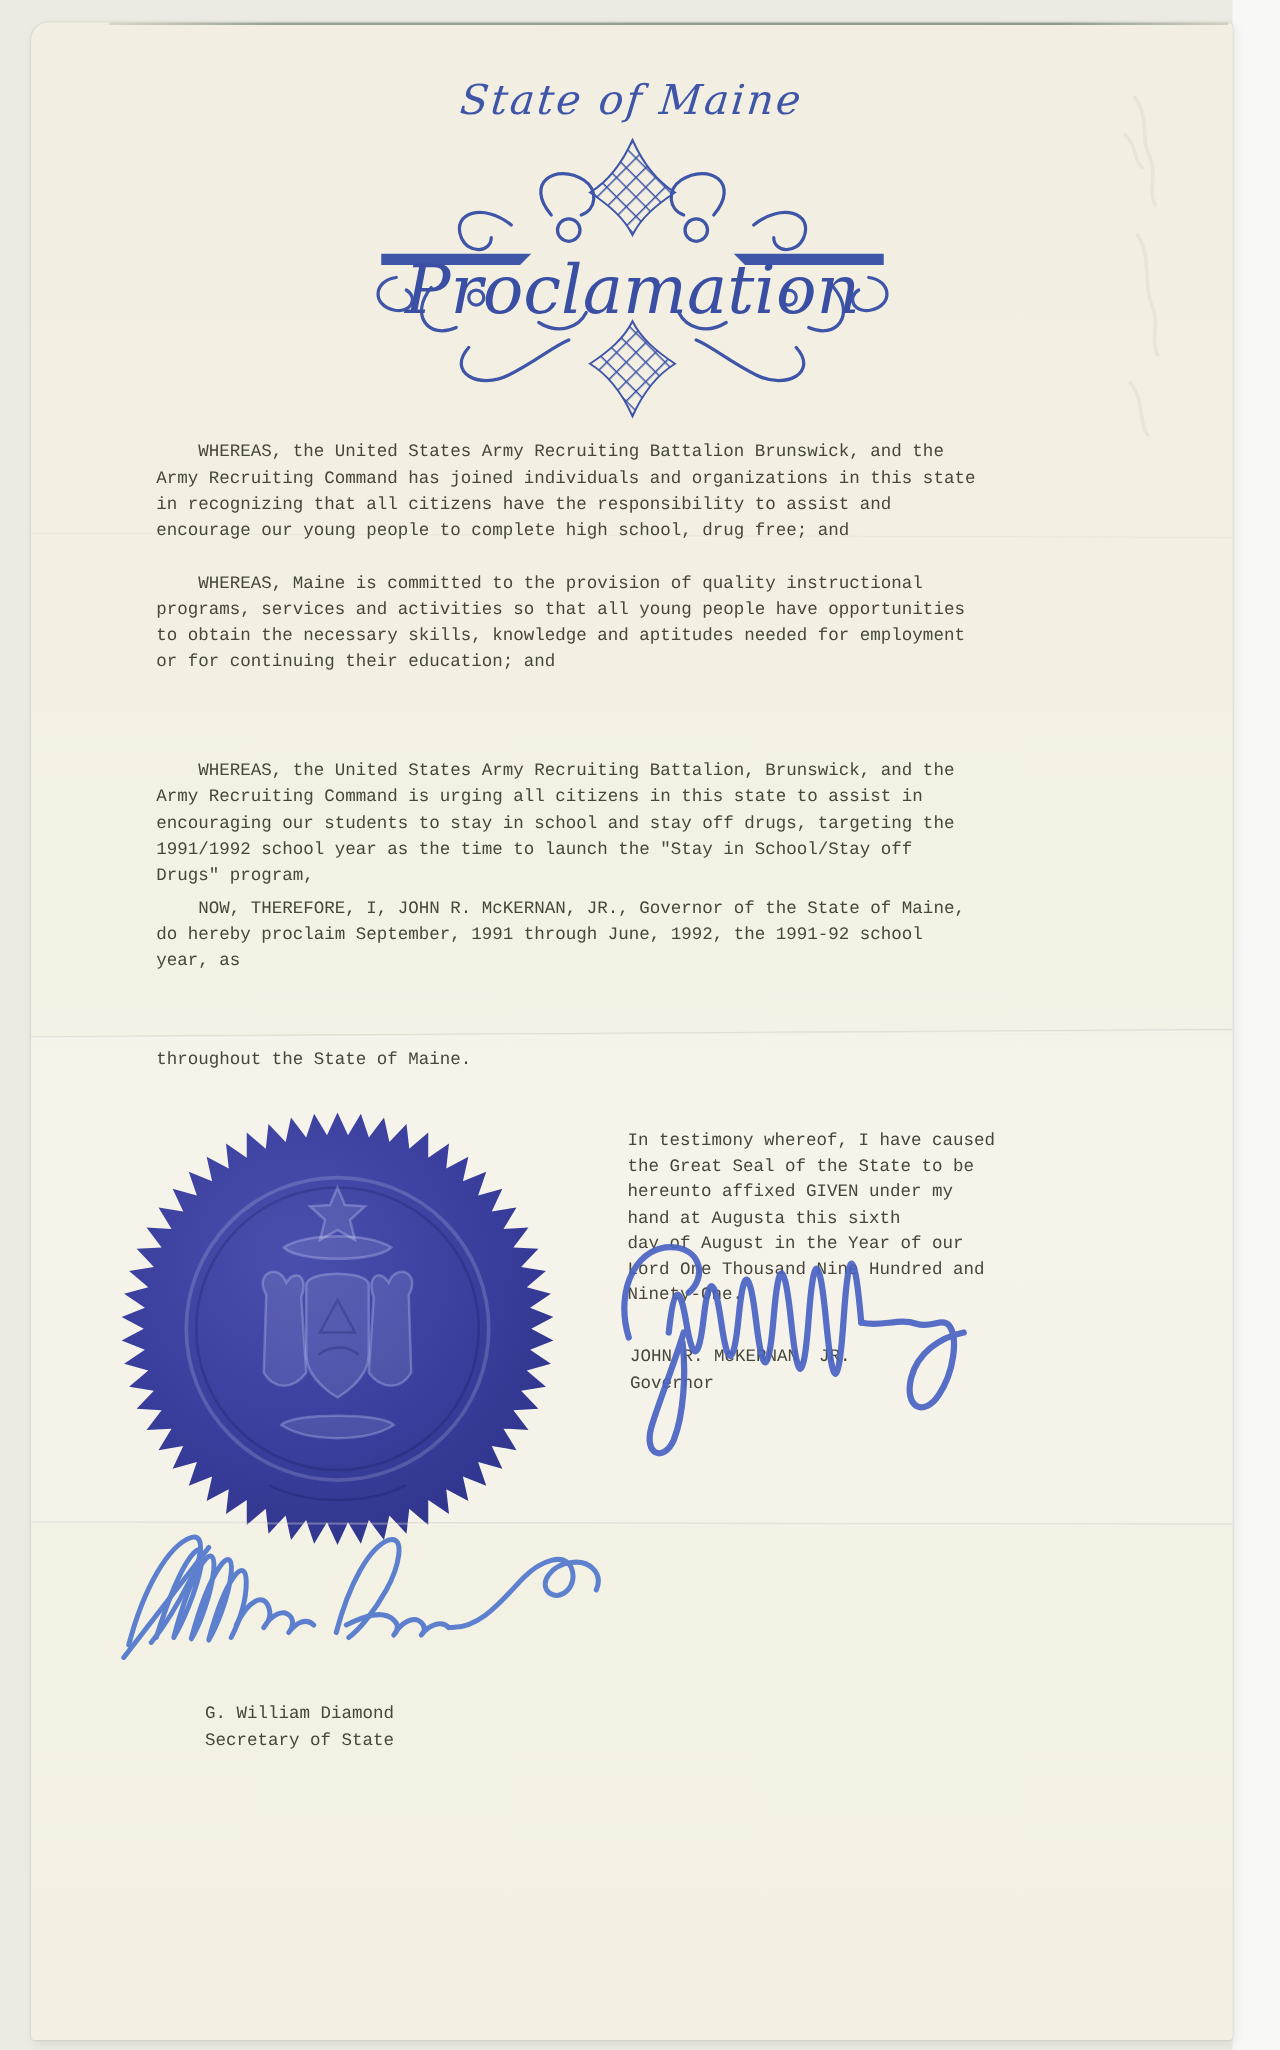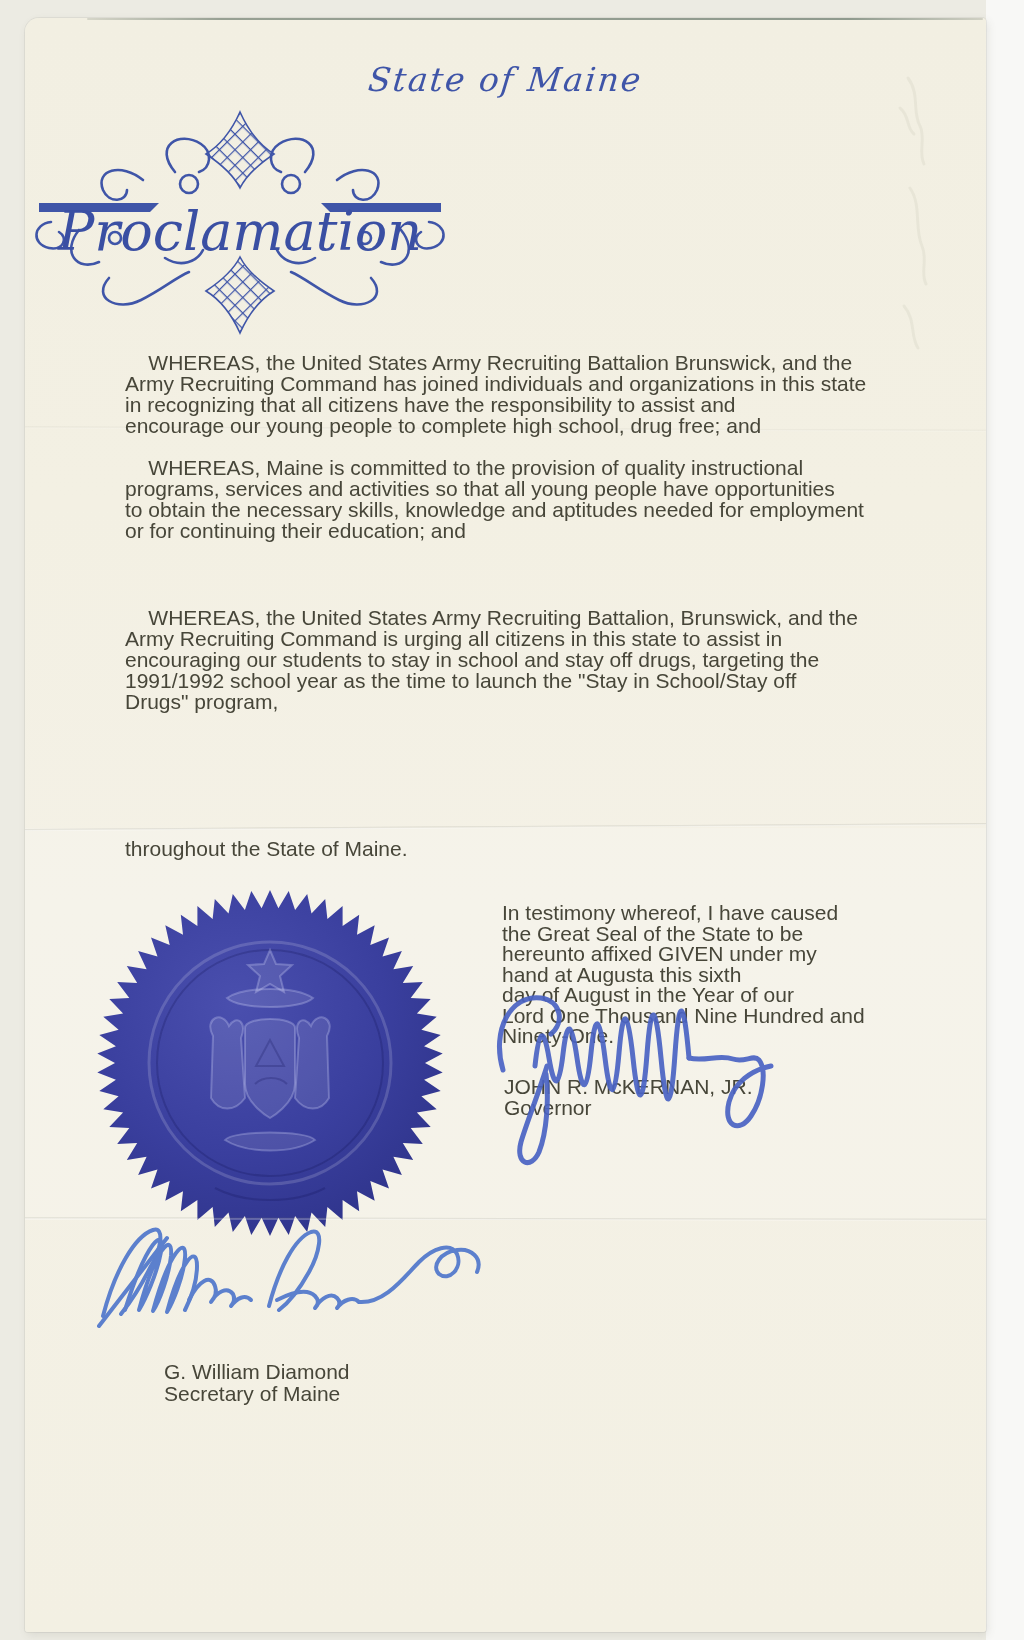--- a/index.html
+++ b/index.html
@@ -20,25 +20,25 @@
     border-radius:2px;}
   .fold-band{position:absolute;left:0;width:100%;background:rgba(255,255,252,0.16);}
   .crease{position:absolute;left:0;width:100%;height:2px;
     background:linear-gradient(180deg,rgba(115,115,100,0.20),rgba(255,255,255,0.45));}
   .crease.faint{opacity:.45;}
   .state-title{
     position:absolute;top:42px;left:0;width:100%;text-align:center;
     font-family:"DejaVu Serif","Liberation Serif",serif;font-style:italic;
     font-size:33px;letter-spacing:2px;color:#3f55a8;transform:skewX(-6deg);
   }
-  .emblem{position:absolute;top:92px;left:0;width:100%;}
+  .emblem{position:absolute;top:92px;left:0;width:100%;text-align:center;}
   .typed{
     position:absolute;white-space:pre;
-    font-family:Liberation Sans, sans-serif;
-    font-size:21px;line-height:21px;color:#474639;
+    font-family:Liberation Mono, monospace;
+    font-size:14px;line-height:21px;color:#474639;
   }
   .typed.centered{text-align:center;width:780px;}
   .seal{position:absolute;left:70px;top:870px;width:350px;height:350px;}
   .sig-svg{position:absolute;}
   .ghost-marks{position:absolute;left:845px;top:50px;width:80px;height:290px;opacity:.55;}
 </style>
 </head>
 <body>
 
 <div class="scan-strip-right"></div>
@@ -96,20 +96,23 @@
 encourage our young people to complete high school, drug free; and</div>
   <div class="typed" style="left:100px;top:439px;">    WHEREAS, Maine is committed to the provision of quality instructional
 programs, services and activities so that all young people have opportunities
 to obtain the necessary skills, knowledge and aptitudes needed for employment
 or for continuing their education; and</div>
   <div class="typed" style="left:100px;top:589px;">    WHEREAS, the United States Army Recruiting Battalion, Brunswick, and the
 Army Recruiting Command is urging all citizens in this state to assist in
 encouraging our students to stay in school and stay off drugs, targeting the
 1991/1992 school year as the time to launch the "Stay in School/Stay off
 Drugs" program,</div>
+  <div class="typed" style="left:100px;top:699px;">    NOW, THEREFORE, I, JOHN R. McKERNAN, JR., Governor of the State of Maine,
+do hereby proclaim September, 1991 through June, 1992, the 1991-92 school
+year, as</div>
 
   <div class="typed" style="left:100px;top:820px;">throughout the State of Maine.</div>
 
   <div class="typed" style="left:477px;top:849px;line-height:20.5px;margin-top:36px;">In testimony whereof, I have caused
 the Great Seal of the State to be
 hereunto affixed GIVEN under my
 hand at Augusta this sixth
 day of August in the Year of our
 Lord One Thousand Nine Hundred and
 Ninety-One.</div>
@@ -158,14 +161,14 @@
       <path d="M10,108 C22,62 42,28 60,22 C72,18 68,42 58,58 C48,78 36,96 28,106"></path>
       <path d="M32,102 C54,32 72,18 68,44 C64,66 52,92 46,102 C62,42 80,22 78,48 C76,68 66,94 60,103 C76,44 94,26 92,50 C90,70 80,94 74,104 C88,52 104,36 104,58 Q104,78 92,102"></path>
       <path d="M96,92 C106,72 118,66 122,78 Q125,86 118,94 C124,84 134,78 140,86 Q143,92 138,98 C144,90 152,86 158,92"></path>
       <path d="M176,98 C186,60 202,30 218,24 C232,20 226,46 216,64 C206,82 194,96 186,102"></path>
       <path d="M184,92 C200,84 214,80 222,88 Q228,94 222,100 C228,90 238,84 244,90 Q249,95 244,100 C250,92 260,88 266,94"></path>
       <path d="M266,94 C292,96 312,68 326,54 C340,40 358,34 364,46 C370,60 356,74 346,66 C338,58 348,44 364,42 C378,40 390,50 384,64"></path>
     </g>
   </svg>
 
   <div class="typed" style="left:139px;top:1343px;">G. William Diamond</div>
-  <div class="typed" style="left:139px;top:1365px;">Secretary of Maine</div>
+  <div class="typed" style="left:139px;top:1365px;">Secretary of State</div>
 </div>
 
 </body></html>

